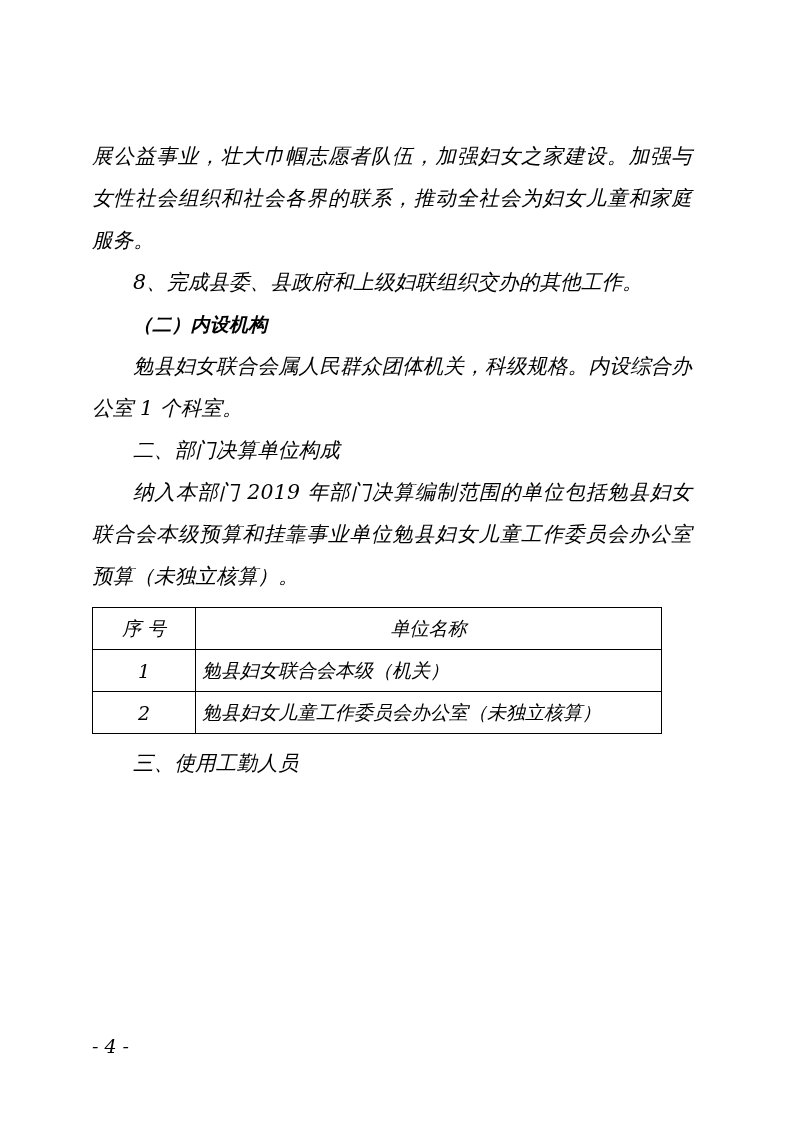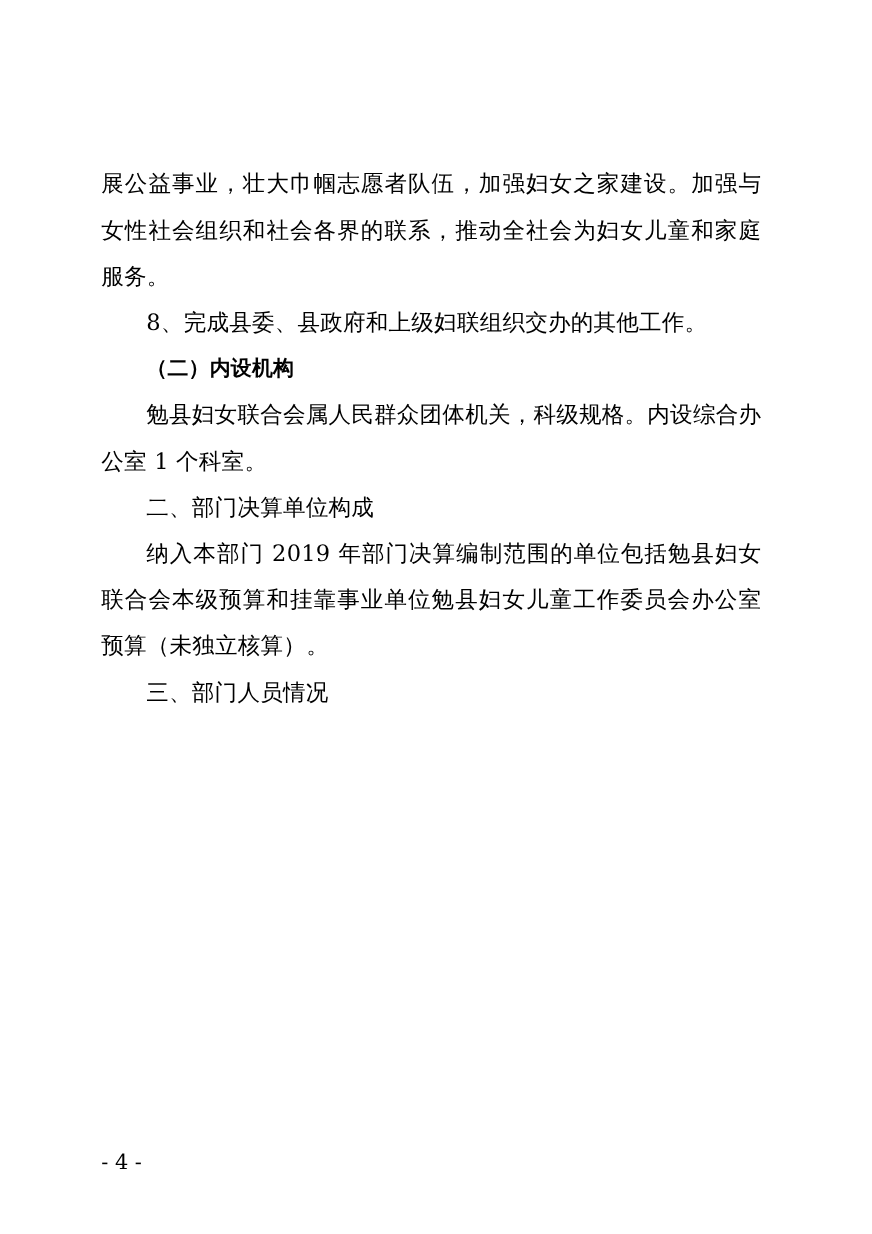--- a/index.html
+++ b/index.html
@@ -10,23 +10,24 @@
   body {
     width: 793px;
     height: 1122px;
     font-family: "DejaVu Serif", "Liberation Serif", serif;
     color: #000000;
     position: relative;
     overflow: hidden;
   }
   .page {
     position: absolute;
-    left: 0; top: 16px;
+    left: 0; top: 5px;
     width: 793px;
     height: 796px;
+    font-style: italic;
   }
   .content {
     position: absolute;
     left: 92px;
     top: 130px;
     width: 600px;
   }
   p {
     margin: 0;
     font-size: 20.5px;
@@ -85,20 +86,38 @@
     <p class="para">8、完成县委、县政府和上级妇联组织交办的其他工作。</p>
 
     <p class="heading">（二）内设机构</p>
 
     <p class="para">勉县妇女联合会属人民群众团体机关，科级规格。内设综合办公室 1 个科室。</p>
 
     <p class="para">二、部门决算单位构成</p>
 
     <p class="para">纳入本部门 2019 年部门决算编制范围的单位包括勉县妇女联合会本级预算和挂靠事业单位勉县妇女儿童工作委员会办公室预算（未独立核算）。</p>
 
+    <table class="units">
+      <thead>
+        <tr>
+          <th class="col-no">序 号</th>
+          <th class="col-name">单位名称</th>
+        </tr>
+      </thead>
+      <tbody>
+        <tr>
+          <td class="col-no">1</td>
+          <td class="name-cell">勉县妇女联合会本级（机关）</td>
+        </tr>
+        <tr>
+          <td class="col-no">2</td>
+          <td class="name-cell">勉县妇女儿童工作委员会办公室（未独立核算）</td>
+        </tr>
+      </tbody>
+    </table>
 
-    <p class="para">三、部门人员情况</p>
+    <p class="para">三、使用工勤人员</p>
 
 
   </div>
 
   <div class="footer">- 4 -</div>
 </div>
 
 </body></html>

